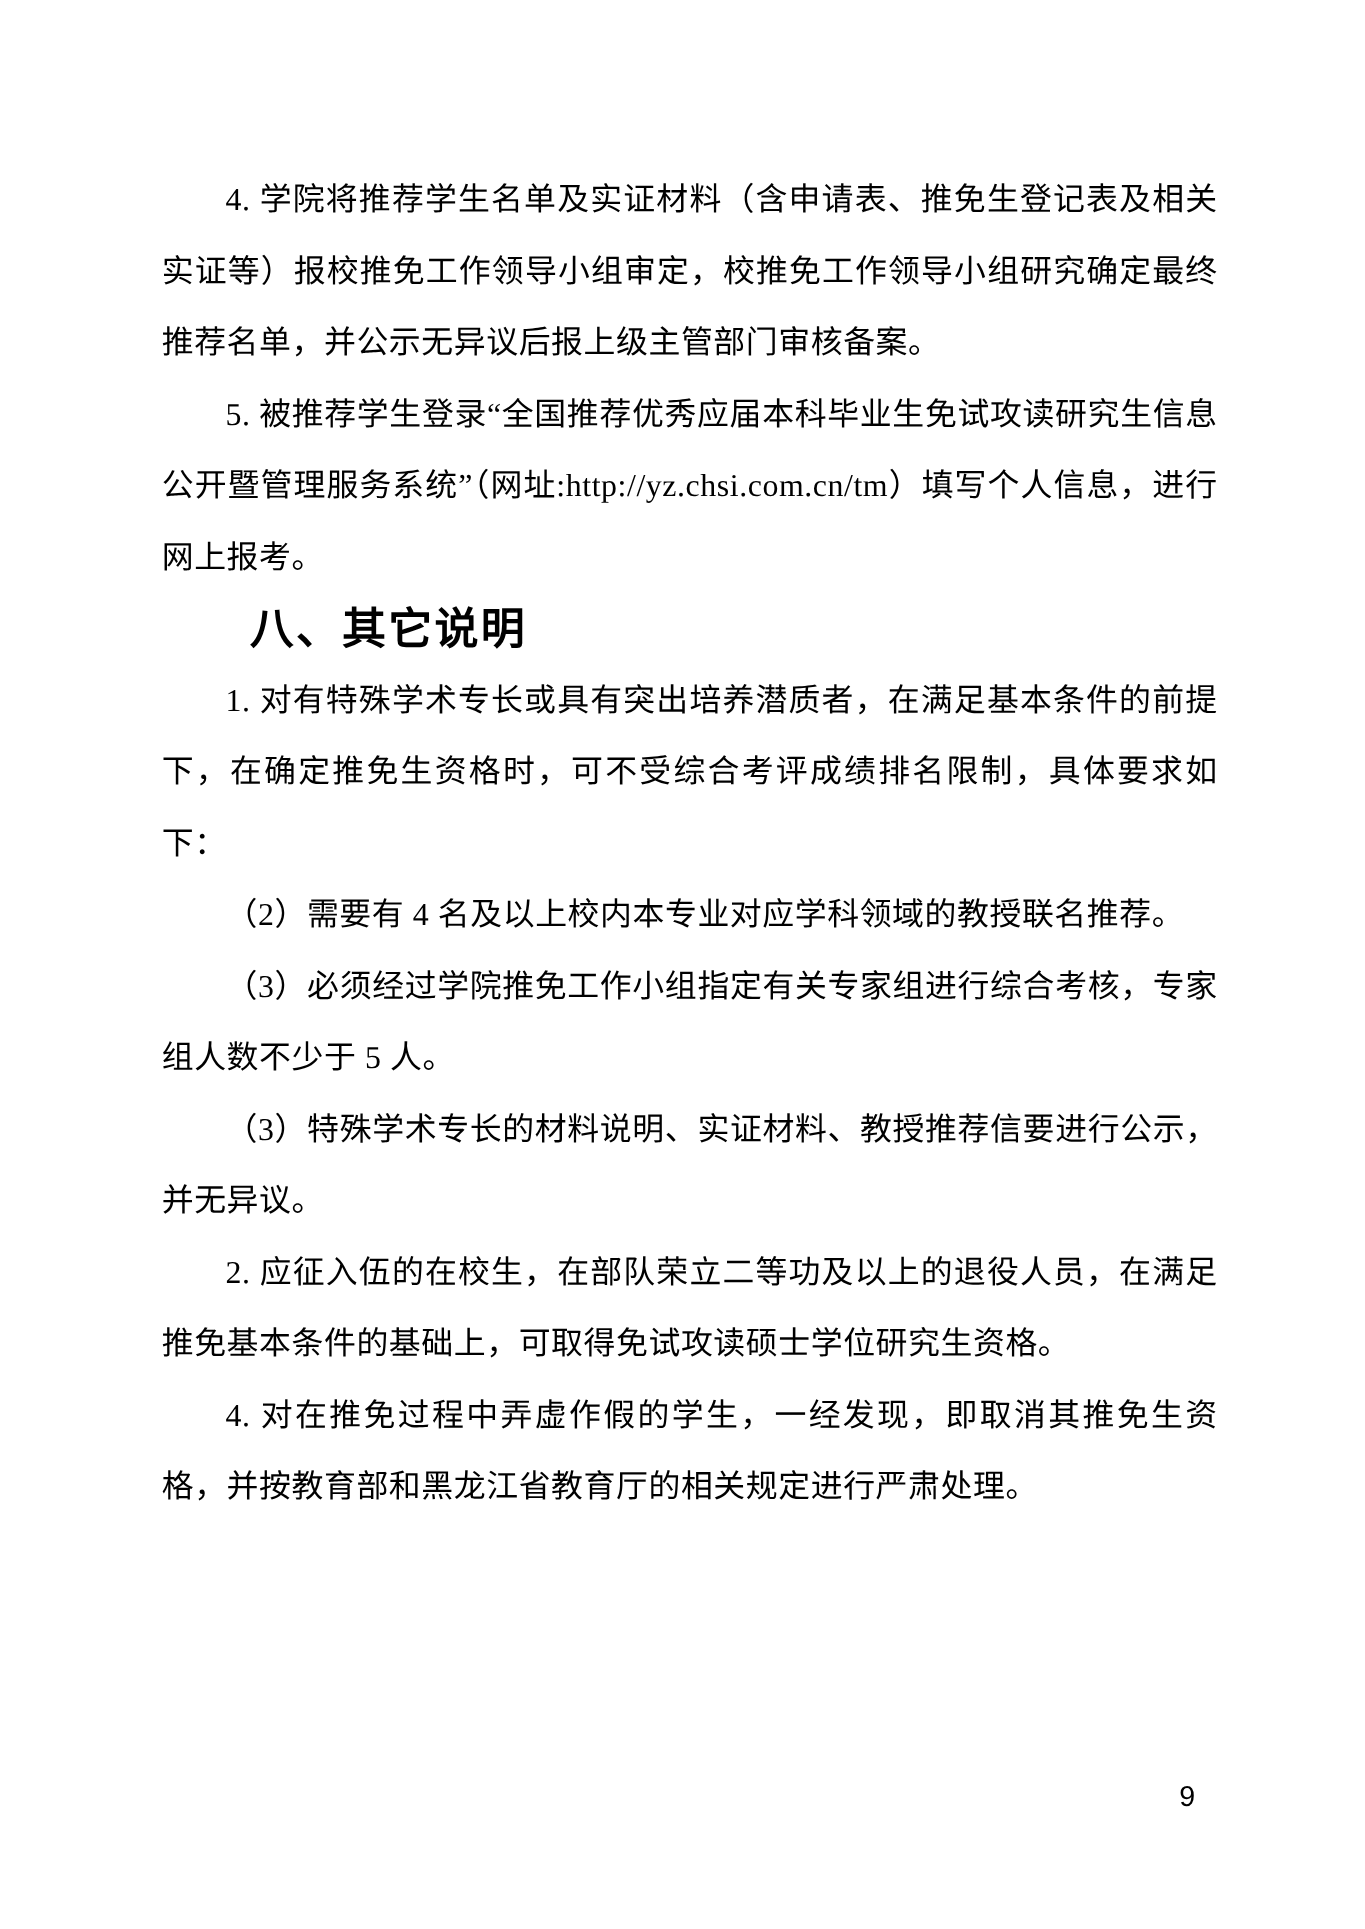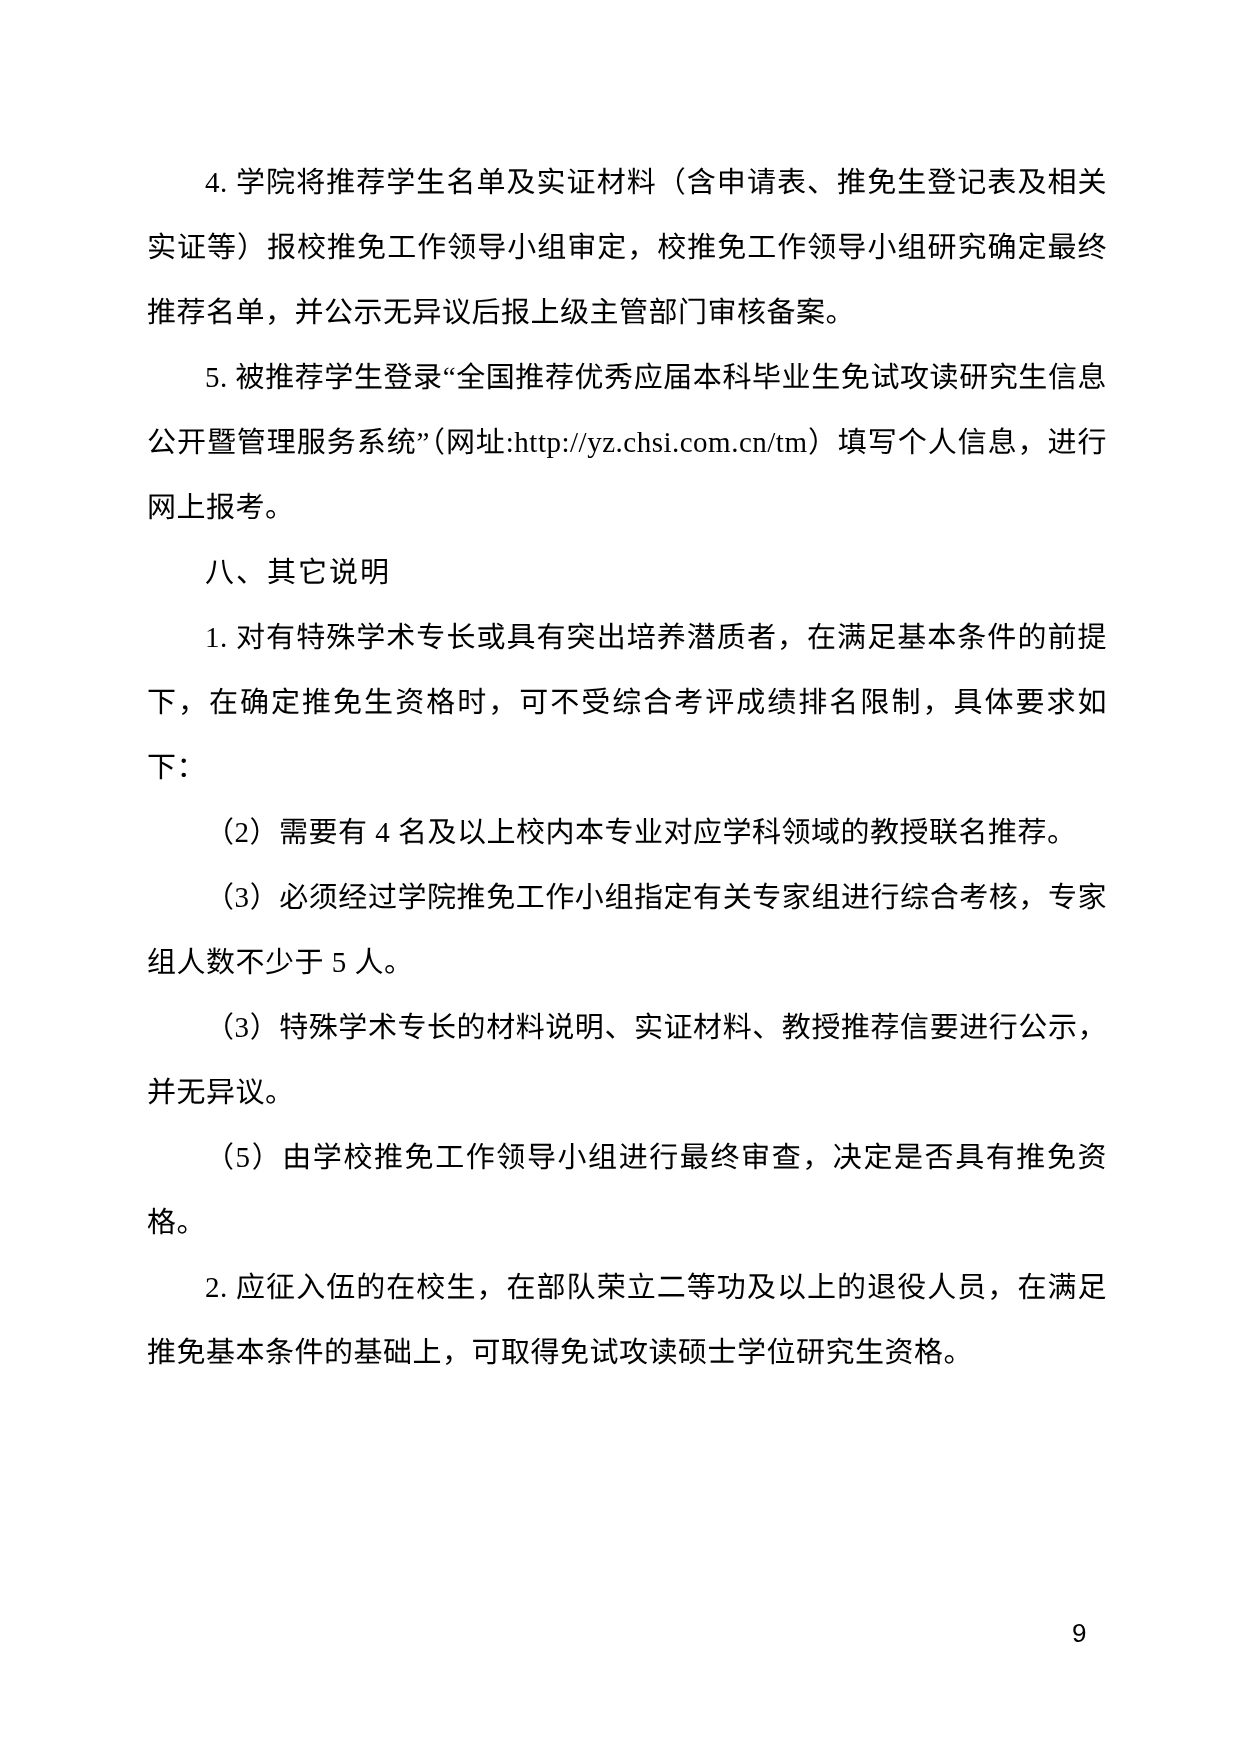--- a/index.html
+++ b/index.html
@@ -28,23 +28,23 @@
     margin: 0;
     font-size: 29px;
     line-height: 65px;
     text-align: justify;
     text-indent: 2em;
     letter-spacing: 0.5px;
     word-break: break-word;
   }
   .content h2 {
     margin: 0;
-    font-size: 29px;
+    font-size: 40px;
     line-height: 65px;
-    font-weight: normal;
+    font-weight: bold;
     text-indent: 2em;
     font-family: "Liberation Sans", "DejaVu Sans", sans-serif;
     letter-spacing: 2px;
   }
   .page-number {
     position: absolute;
     top: 1615px;
     left: 1072px;
     font-size: 26px;
     line-height: 36px;
@@ -57,17 +57,17 @@
 
 <div class="page">
   <div class="content">
     <p>4. 学院将推荐学生名单及实证材料（含申请表、推免生登记表及相关实证等）报校推免工作领导小组审定，校推免工作领导小组研究确定最终推荐名单，并公示无异议后报上级主管部门审核备案。</p>
     <p>5. 被推荐学生登录“全国推荐优秀应届本科毕业生免试攻读研究生信息公开暨管理服务系统”（网址:http://yz.chsi.com.cn/tm）填写个人信息，进行网上报考。</p>
     <h2>八、其它说明</h2>
     <p>1. 对有特殊学术专长或具有突出培养潜质者，在满足基本条件的前提下，在确定推免生资格时，可不受综合考评成绩排名限制，具体要求如下：</p>
     <p>（2）需要有 4 名及以上校内本专业对应学科领域的教授联名推荐。</p>
     <p>（3）必须经过学院推免工作小组指定有关专家组进行综合考核，专家组人数不少于 5 人。</p>
     <p>（3）特殊学术专长的材料说明、实证材料、教授推荐信要进行公示，并无异议。</p>
-    <p>（5）由学校推免工作领导小组进行最终审查，决定是否具有推免资格。</p>
     <p>2. 应征入伍的在校生，在部队荣立二等功及以上的退役人员，在满足推免基本条件的基础上，可取得免试攻读硕士学位研究生资格。</p>
+    <p>4. 对在推免过程中弄虚作假的学生，一经发现，即取消其推免生资格，并按教育部和黑龙江省教育厅的相关规定进行严肃处理。</p>
   </div>
   <div class="page-number">9</div>
 </div>
 
 </body></html>

